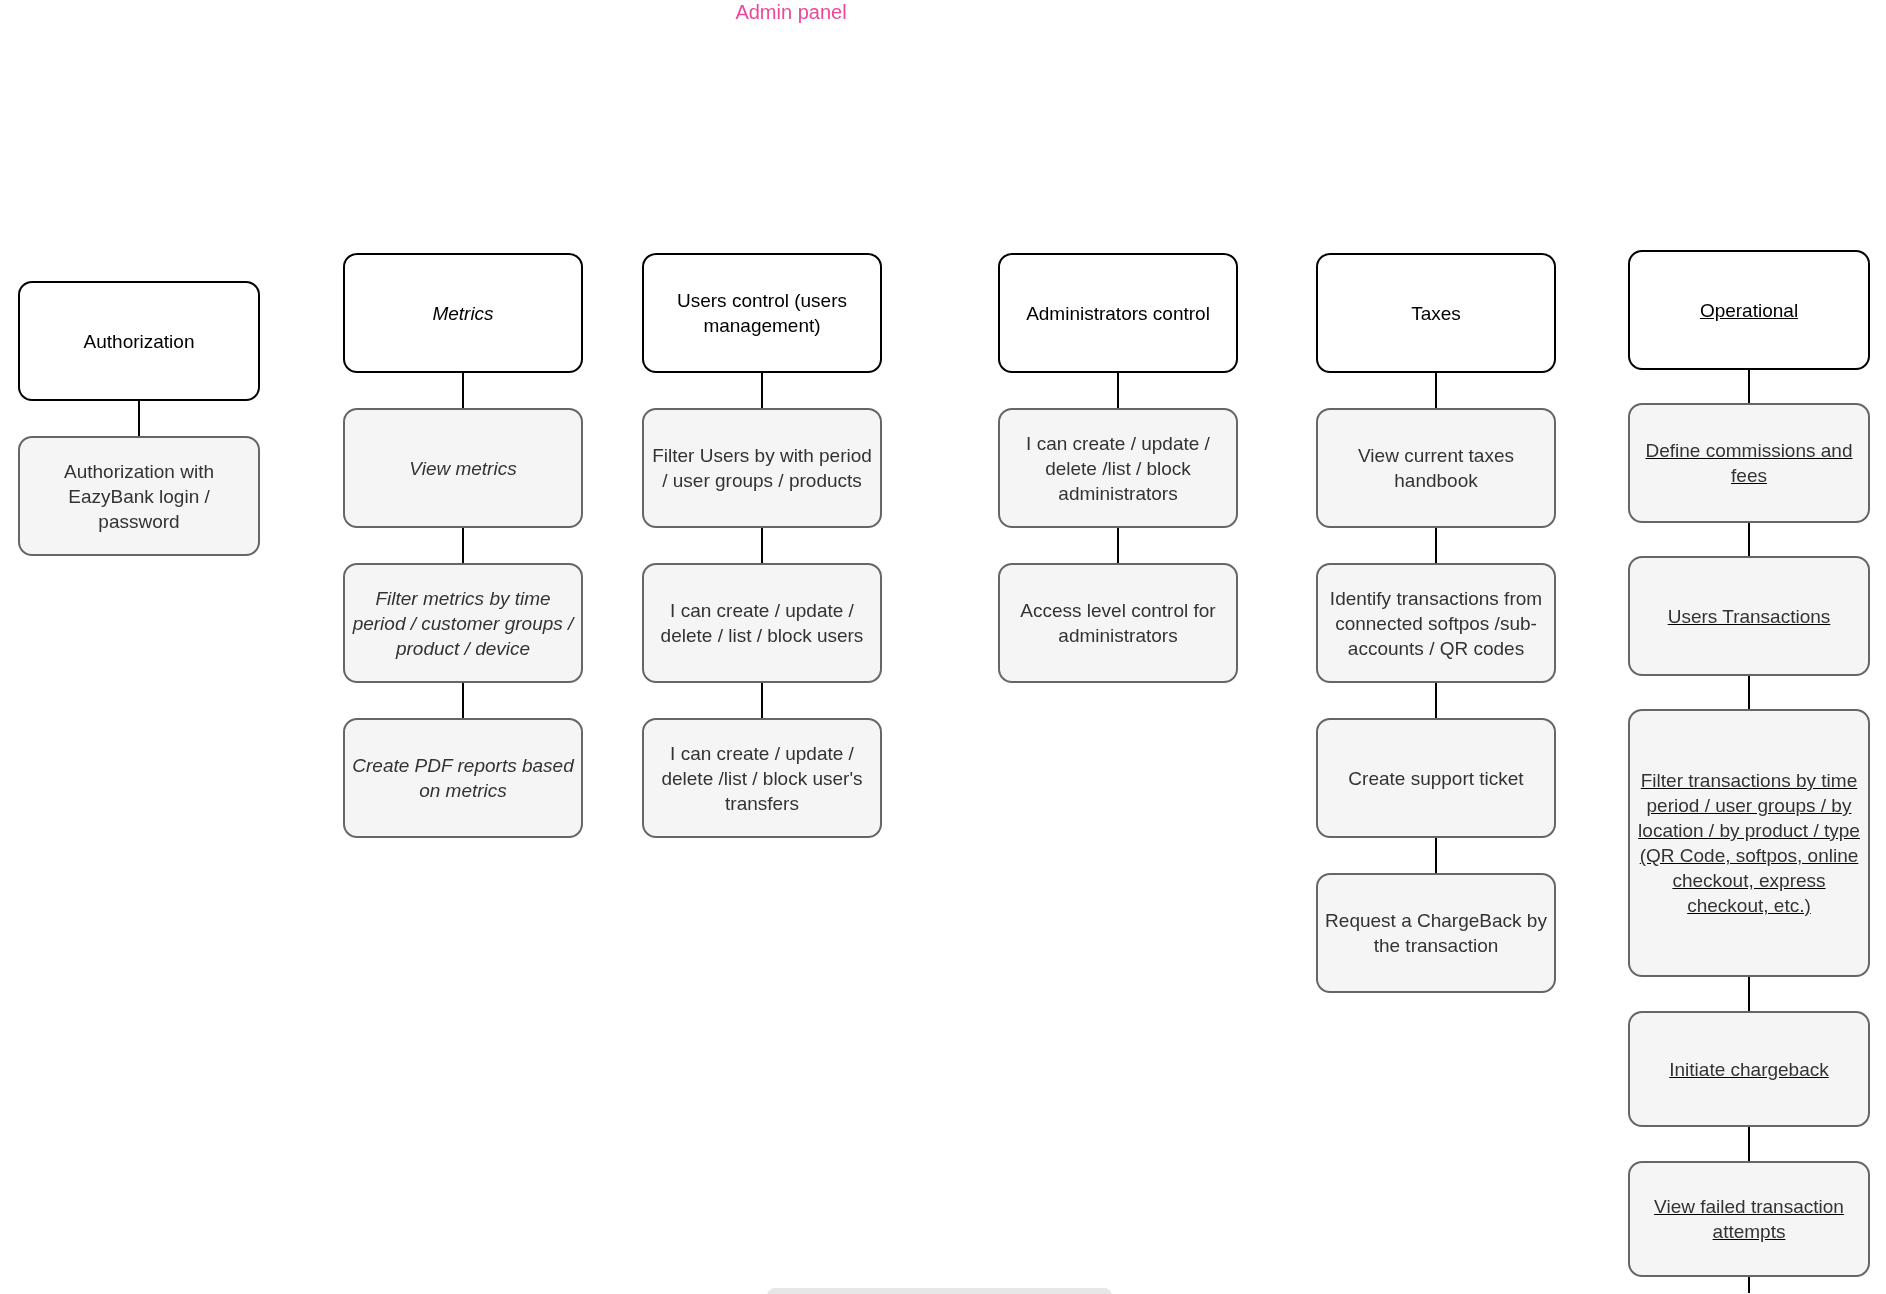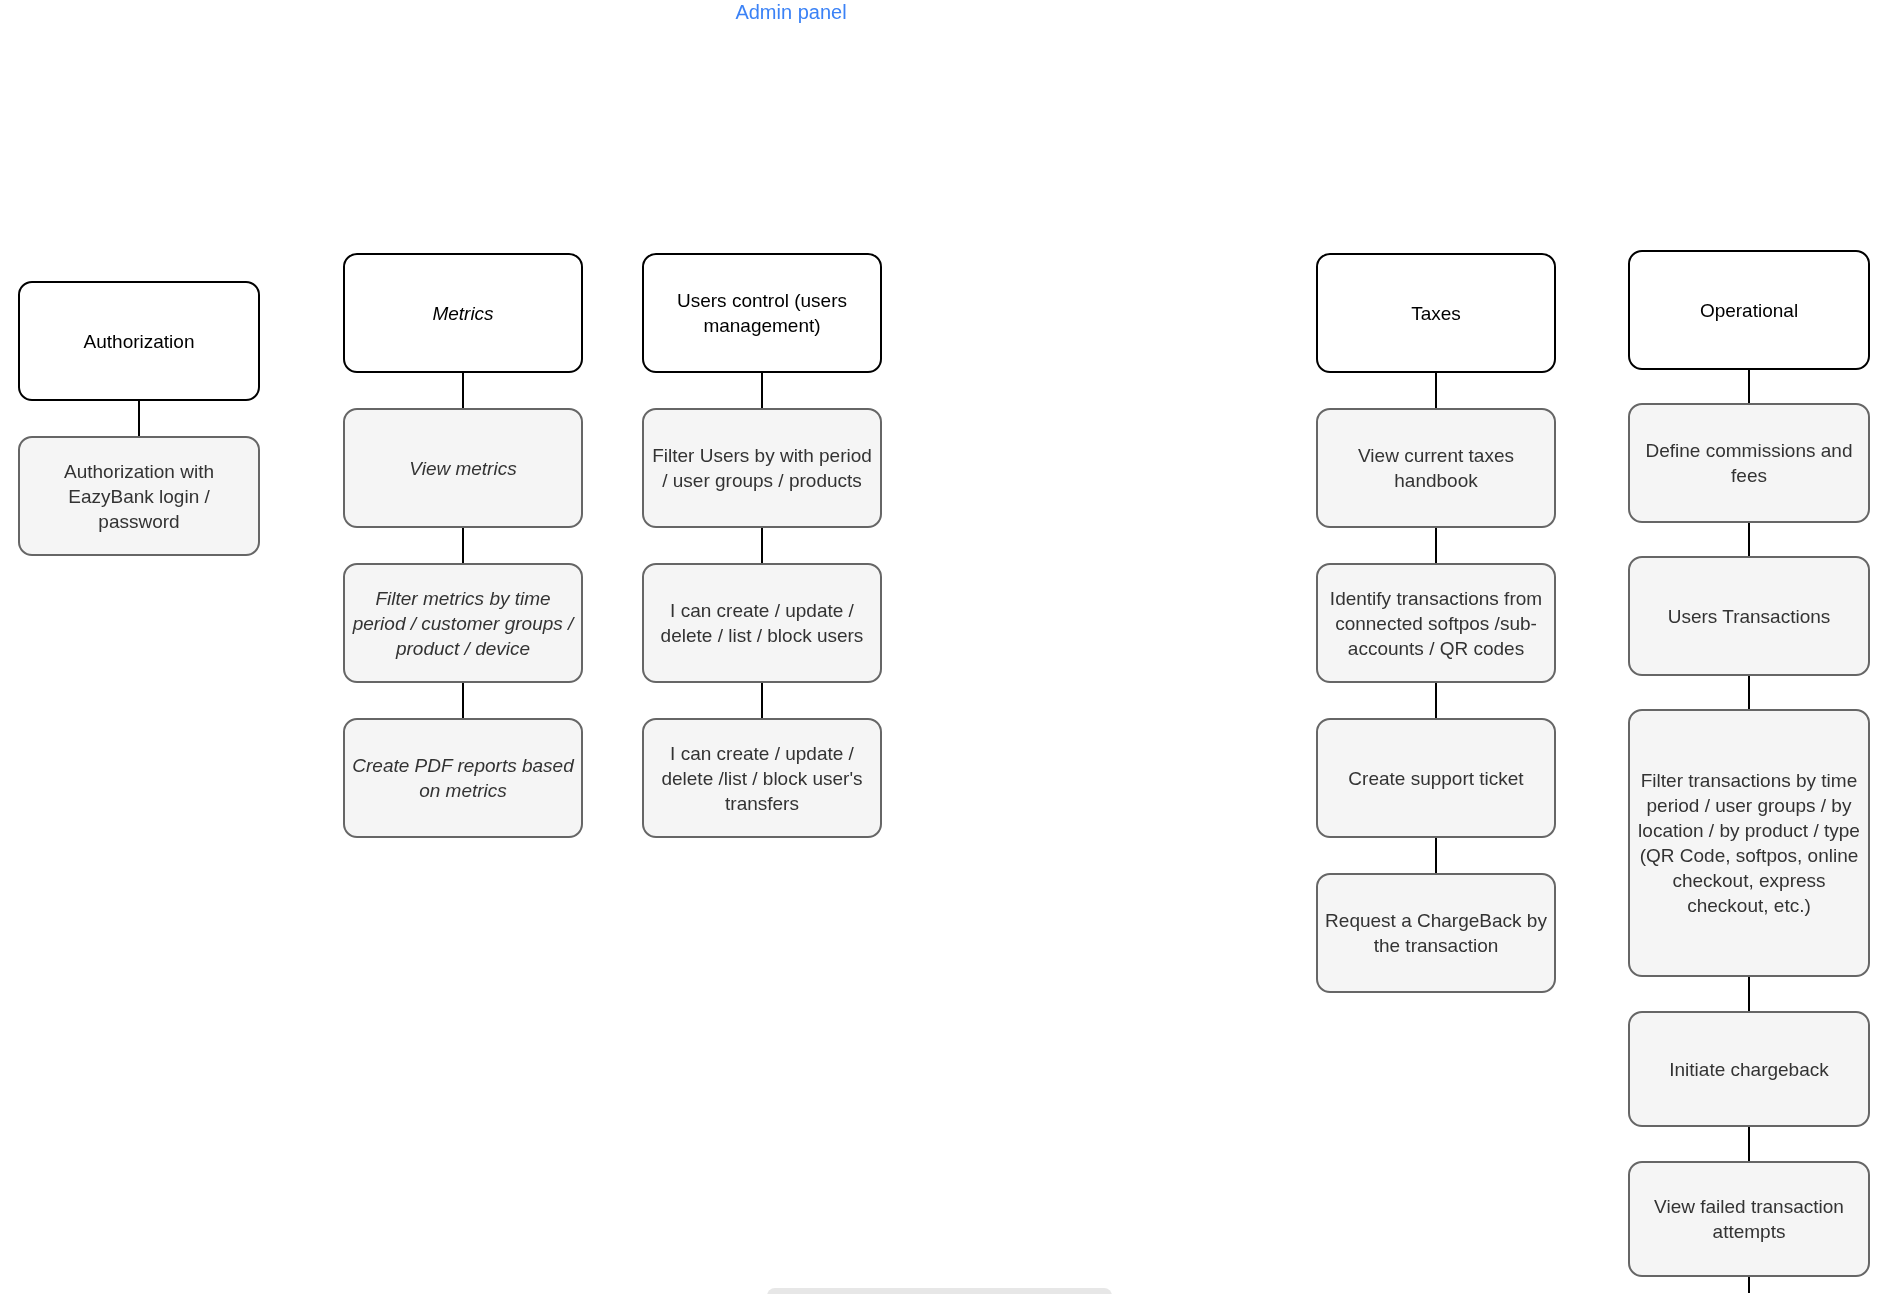--- a/index.html
+++ b/index.html
@@ -11,34 +11,34 @@
     background: #ffffff;
     font-family: "Liberation Sans", "DejaVu Sans", sans-serif;
   }
   .diagram-title {
     position: absolute;
     left: 601px;
     top: 1px;
     width: 380px;
     text-align: center;
     font-size: 20px;
-    color: #3b82f6;
+    color: #ec4899;
   }
   .col {
     position: absolute;
     display: flex;
     flex-direction: column;
     align-items: stretch;
   }
   .col-1 { left: 18px;   top: 253px; width: 242px; margin-top: 28px; }
   .col-2 { left: 343px;  top: 253px; width: 240px; font-style: italic; }
   .col-3 { left: 642px;  top: 253px; width: 240px; align-items: center; }
   .col-4 { left: 998px;  top: 253px; width: 240px; }
   .col-5 { left: 1316px; top: 253px; width: 240px; }
-  .col-6 { left: 1628px; top: 250px; width: 242px; }
+  .col-6 { left: 1628px; top: 250px; width: 242px; text-decoration: underline; }
   .node {
     box-sizing: border-box;
     height: 120px;
     border-radius: 14px;
     display: flex;
     align-items: center;
     justify-content: center;
     text-align: center;
     font-size: 19px;
     line-height: 25px;
@@ -102,20 +102,27 @@
   <div class="col col-3">
     <div class="node header-node">Users control (users management)</div>
     <div class="connector"></div>
     <div class="node child-node">Filter Users by with period / user groups / products</div>
     <div class="connector"></div>
     <div class="node child-node">I can create / update / delete / list / block users</div>
     <div class="connector"></div>
     <div class="node child-node">I can create / update / delete /list / block user's transfers</div>
   </div>
 
+  <div class="col col-4">
+    <div class="node header-node">Administrators control</div>
+    <div class="connector"></div>
+    <div class="node child-node">I can create / update / delete /list / block administrators</div>
+    <div class="connector"></div>
+    <div class="node child-node">Access level control for administrators</div>
+  </div>
 
   <div class="col col-5">
     <div class="node header-node">Taxes</div>
     <div class="connector"></div>
     <div class="node child-node">View current taxes handbook</div>
     <div class="connector"></div>
     <div class="node child-node">Identify transactions from connected softpos /sub-accounts / QR codes</div>
     <div class="connector"></div>
     <div class="node child-node">Create support ticket</div>
     <div class="connector"></div>

